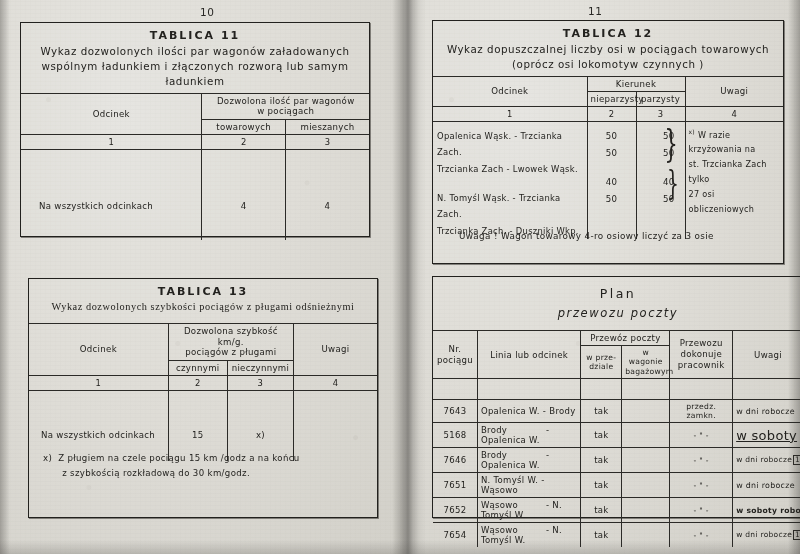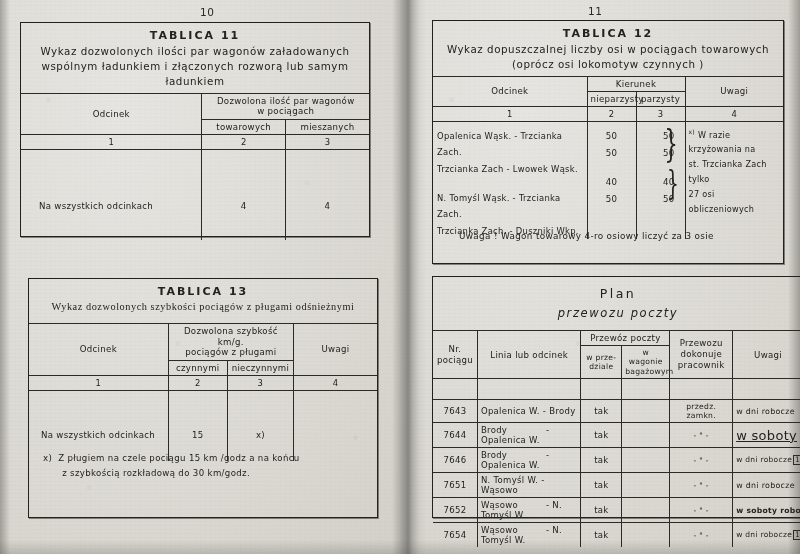--- a/index.html
+++ b/index.html
@@ -414,21 +414,21 @@
           </td>
           <td class="ctr">tak</td>
           <td class="ctr"></td>
           <td class="ctr" style="font-size:7.6px;">przedz. zamkn.</td>
           <td class="no-right lft" style="font-size:7.9px;">
             <span>w dni robocze</span>
           </td>
         </tr>
 
         <tr class="rows">
-          <td class="no-left ctr">7644</td>
+          <td class="no-left ctr">5168</td>
           <td class="lft">
             <span style="display:inline-block; min-width:62px;">Brody</span>
             <span>-</span>
             <span>Opalenica W.</span>
           </td>
           <td class="ctr">tak</td>
           <td class="ctr"></td>
           <td class="ctr dash" style="font-size:7.6px;">- " -</td>
           <td class="no-right lft" style="font-size:13px;text-decoration:underline;">
             <span>w soboty</span>

